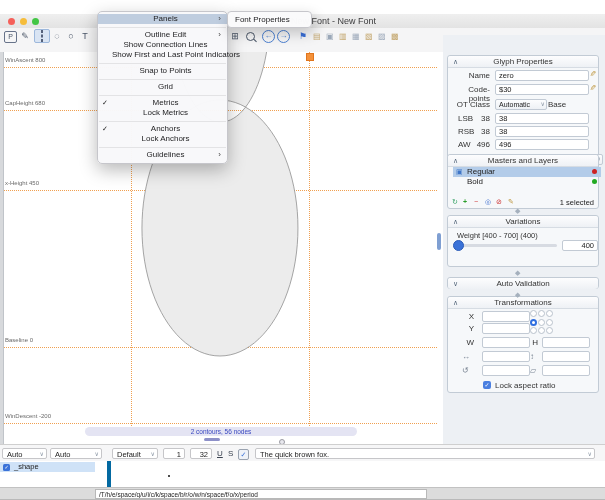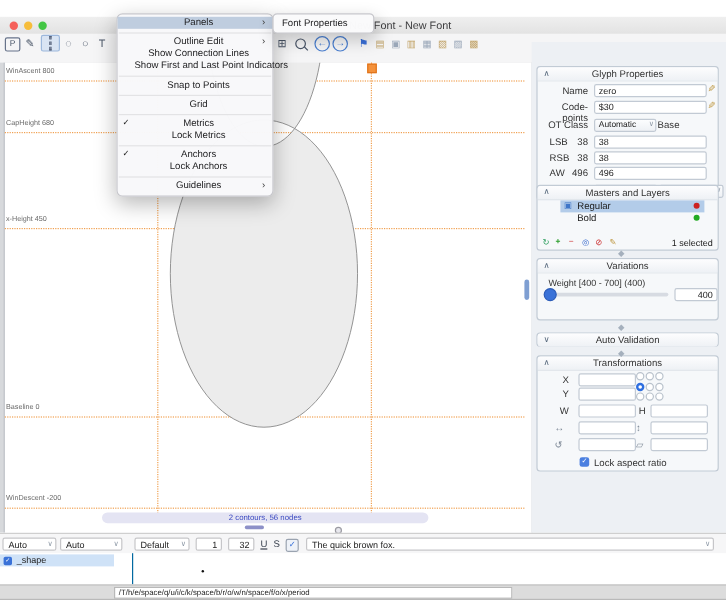--- a/index.html
+++ b/index.html
@@ -66,21 +66,21 @@
   .panel-h{height:11px;background:linear-gradient(#fdfdfe,#eef1f5);border-bottom:1px solid #d6dce3;
            text-align:center;font-size:8px;color:#333;line-height:11px;position:relative;border-radius:3px 3px 0 0;}
   .panel-h .chev{position:absolute;left:5px;top:0;font-size:7px;color:#56687c;}
   .flabel{position:absolute;font-size:8px;color:#333;text-align:right;}
   .ffield{position:absolute;background:#fff;border:1px solid #c2cad4;border-radius:2px;font-size:7.5px;
           color:#222;padding:0 3px;height:9px;line-height:9px;overflow:hidden;white-space:nowrap;}
   .fdrop{position:absolute;background:linear-gradient(#fcfdfe,#eef1f5);border:1px solid #c2cad4;border-radius:2px;
          font-size:7px;color:#222;padding:0 3px;height:9px;line-height:9px;white-space:nowrap;overflow:hidden;}
   .fdrop .dd{position:absolute;right:1px;top:0;color:#8a96a4;font-size:6px;}
   .pencil{position:absolute;font-size:8px;color:#bd953c;transform:rotate(90deg);}
-  .mrow{position:absolute;left:19px;width:120px;height:10px;font-size:8px;line-height:10px;color:#222;}
+  .mrow{position:absolute;left:5px;width:148px;height:10px;font-size:8px;line-height:10px;color:#222;}
   .mrow.sel{background:#b3cce9;}
   .dot{position:absolute;right:4px;top:2px;width:5px;height:5px;border-radius:50%;}
   .micon{position:absolute;font-size:7px;top:0;}
   .diamond{position:absolute;left:72px;font-size:7px;color:#a5b0bd;z-index:5;}
   .slider-track{position:absolute;left:9px;top:28px;width:100px;height:3px;background:#d7dbe2;border-radius:2px;}
   .slider-knob{position:absolute;left:5px;top:24px;width:9px;height:9px;background:#3a72d8;border:1px solid #2c5cb8;border-radius:50%;}
   .circ{position:absolute;width:7px;height:7px;border:1px solid #b9c2cc;background:#fff;border-radius:50%;box-sizing:border-box;}
   .circ.on{border:2px solid #2f6fe0;}
   .cbx{position:absolute;width:8px;height:8px;background:#4a7fe0;border-radius:2px;color:#fff;font-size:6px;
        line-height:8px;text-align:center;}
@@ -89,21 +89,21 @@
   .btoolbar{position:absolute;left:0;top:444px;width:605px;height:17px;background:#f6f6f7;border-top:1px solid #cfcfcf;}
   .bt-select{position:absolute;top:3px;height:11px;background:#fff;border:1px solid #c6c6c9;border-radius:2px;
              font-size:7.5px;line-height:11px;padding-left:4px;color:#222;box-sizing:border-box;}
   .bt-select .dd{position:absolute;right:2px;top:0;font-size:6px;color:#8a96a4;}
   .bt-input{position:absolute;top:3px;height:11px;background:#fff;border:1px solid #c6c6c9;border-radius:2px;
             font-size:7.5px;line-height:11px;color:#222;text-align:right;padding-right:3px;box-sizing:border-box;}
   .bt-icon{position:absolute;top:4px;font-size:8px;color:#3a4250;}
   .bt-check{position:absolute;left:238px;top:4px;width:9px;height:9px;border:1px solid #9aa3b0;border-radius:2px;
             background:#eef2f8;color:#3a72d8;font-size:7px;line-height:9px;text-align:center;}
   .bpanel{position:absolute;left:0;top:461px;width:605px;height:26px;background:#fff;}
-  .blist{position:absolute;left:0;top:0;width:111px;height:26px;border-right:1px solid #0369a1;box-sizing:border-box;}
+  .blist{position:absolute;left:0;top:0;width:111px;height:26px;border-right:4px solid #0369a1;box-sizing:border-box;}
   .brow{position:absolute;left:0;top:1px;width:95px;height:10px;background:#cfe2f7;font-size:7.5px;line-height:10px;color:#222;}
   .brow .cbx2{position:absolute;left:3px;top:1.5px;width:7px;height:7px;background:#3a72d8;border-radius:1.5px;
               color:#fff;font-size:5px;line-height:7px;text-align:center;}
   .bdot{position:absolute;left:168px;top:14px;width:2px;height:2px;background:#111;border-radius:50%;}
   .bbar{position:absolute;left:0;top:487px;width:605px;height:13px;background:#dcdcdc;border-top:1px solid #c2c2c2;}
   .bbar-input{position:absolute;left:95px;top:1px;width:332px;height:10px;background:#fff;border:1px solid #b8b8b8;
               font-size:6.5px;line-height:10px;padding-left:3px;color:#222;white-space:nowrap;overflow:hidden;box-sizing:border-box;}
   .bbar-strip{position:absolute;left:0;bottom:0;width:605px;height:2px;background:#b9b9b9;}
 </style>
 </head>

